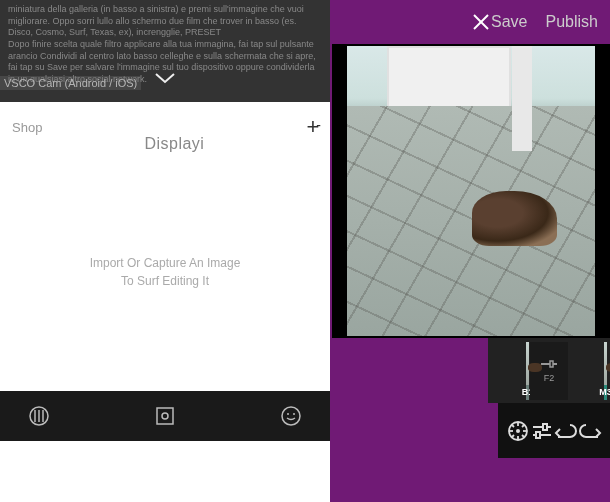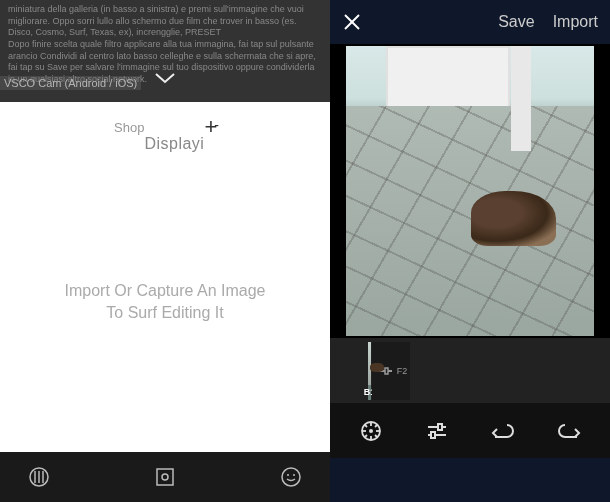--- a/index.html
+++ b/index.html
@@ -6,21 +6,21 @@
     body {
       width: 610px;
       height: 502px;
       display: flex;
       font-family: -apple-system, Helvetica, Arial, sans-serif;
       overflow: hidden;
       background: #fff;
     }
     .left-panel {
       width: 330px;
-      height: 502px;
+      height: 441px;
       display: flex;
       flex-direction: column;
       background: #fff;
     }
     .left-top-overlay {
       height: 102px;
       background: #333;
       position: relative;
       color: #9a9a9a;
       font-size: 9px;
@@ -45,21 +45,21 @@
       position: absolute;
       left: 50%;
       bottom: 18px;
       transform: translateX(-50%);
       color: #eee;
     }
     .left-header {
       height: 50px;
       display: flex;
       align-items: center;
-      justify-content: center;
+      justify-content: space-between;
       padding: 0 12px;
       color: #999;
     }
     .left-header .title {
       color: #888;
       font-size: 16px;
       letter-spacing: 0.5px;
       margin-top: 34px;
     }
     .add-btn {
@@ -67,38 +67,39 @@
       color: #333;
       letter-spacing: -3px;
     }
     .left-empty {
       flex: 1;
       display: flex;
       flex-direction: column;
       align-items: center;
       justify-content: center;
       color: #aaa;
-      font-size: 16px;
+      font-size: 12px;
       gap: 4px;
     }
     .left-bottom {
       height: 50px;
       background: #1a1a1a;
       display: flex;
       align-items: center;
       justify-content: space-between;
       padding: 0 28px;
     }
     .left-bottom .icon { color: #bbb; }
     .right-panel {
       width: 280px;
       height: 502px;
-      background: #0f172a;
-      display: flex;
-      flex-direction: column;
+      background: #701a75;
+      display: flex;
+      flex-direction: column;
+      align-items: flex-end;
     }
     .right-top {
       height: 44px;
       display: flex;
       align-items: center;
       justify-content: space-between;
       padding: 0 12px;
     }
     .right-top .actions {
       display: flex;
@@ -189,20 +190,21 @@
       display: flex;
       align-items: center;
       justify-content: center;
       font-weight: 600;
     }
     .filter-tools {
       width: 38px;
       height: 58px;
       background: #1a1a1a;
       display: flex;
+      flex-direction: column;
       align-items: center;
       justify-content: center;
       color: #999;
       font-size: 9px;
       gap: 4px;
       flex-shrink: 0;
     }
     .right-bottom {
       height: 55px;
       background: #111;
@@ -269,21 +271,21 @@
 <div class="right-panel">
   <div class="right-top">
     <span class="close-x">
       <svg width="20" height="20" viewBox="0 0 20 20">
           <line x1="3" y1="3" x2="17" y2="17" stroke="#fff" stroke-width="2"></line>
           <line x1="17" y1="3" x2="3" y2="17" stroke="#fff" stroke-width="2"></line>
         </svg>
     </span>
     <div class="actions">
       <span>Save</span>
-      <span>Import</span>
+      <span>Publish</span>
     </div>
   </div>
 
   <div class="photo-area">
     <div class="photo">
       <div class="tiles"></div>
       <div class="dog"></div>
     </div>
   </div>
 
@@ -291,20 +293,24 @@
       <div class="filter-thumb">
         <div class="img"></div>
         <div class="label" style="background:#6a7e7a">B1</div>
       </div>
       <div class="filter-tools">
         <svg width="18" height="10" viewBox="0 0 18 10">
           <line x1="1" y1="5" x2="17" y2="5" stroke="#999" stroke-width="2"></line>
           <rect x="10" y="2" width="3" height="6" fill="#222" stroke="#999" stroke-width="1.5"></rect>
         </svg>
         <span>F2</span>
+      </div>
+      <div class="filter-thumb">
+        <div class="img"></div>
+        <div class="label" style="background:#2a8a7a">M3</div>
       </div>
     </div>
 
   <div class="right-bottom">
     <span class="icon">
       <svg width="24" height="24" viewBox="0 0 24 24">
           <circle cx="12" cy="12" r="9" stroke="#ddd" stroke-width="1.8" fill="none"></circle>
           <circle cx="12" cy="12" r="2" fill="#ddd"></circle>
           <g stroke="#ddd" stroke-width="1.8">
             <line x1="12" y1="3" x2="12" y2="7"></line>

